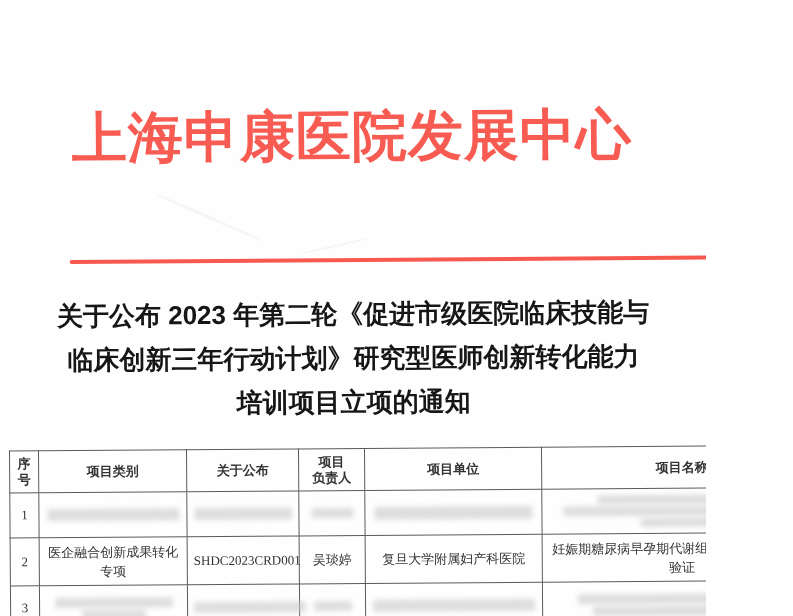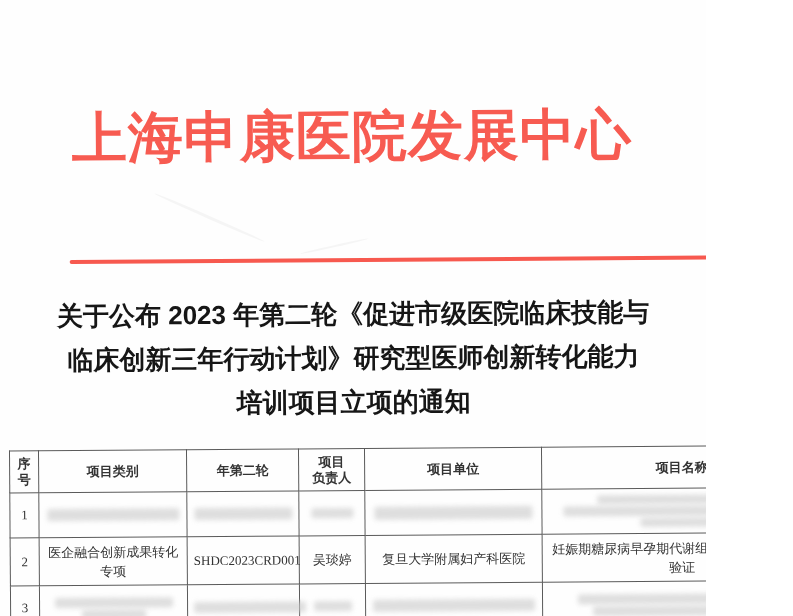--- a/index.html
+++ b/index.html
@@ -99,21 +99,21 @@
           <col style="width:112px">
         <col style="width:66px">
           <col style="width:177px">
           <col style="width:280px">
       </colgroup>
       <thead>
         <tr>
           <th>序
 号</th>
           <th>项目类别</th>
-          <th>年第二轮</th>
+          <th>关于公布</th>
           <th>项目
 负责人</th>
           <th>项目单位</th>
           <th>项目名称</th>
         </tr>
       </thead>
       <tbody>
         <tr class="r1">
           <td>1</td>
           <td>

